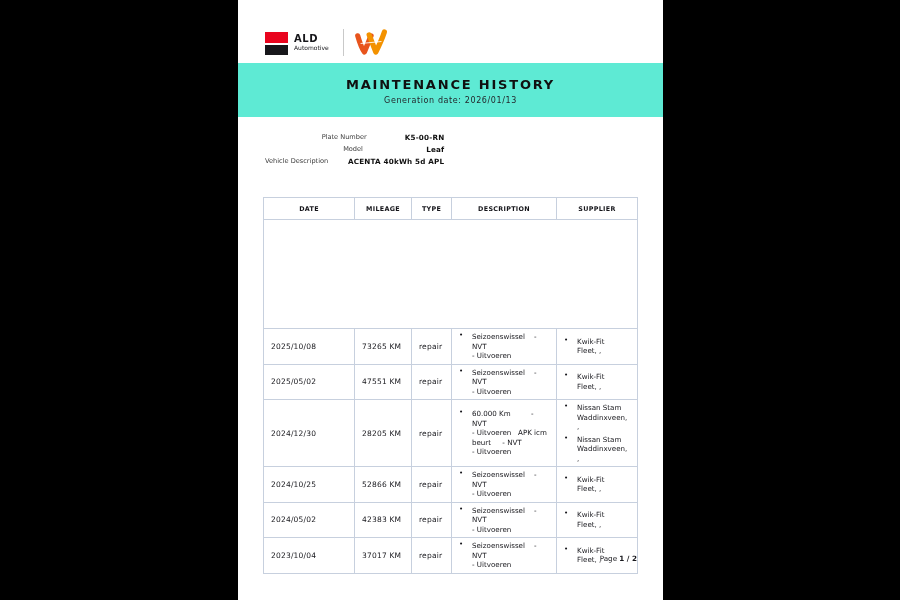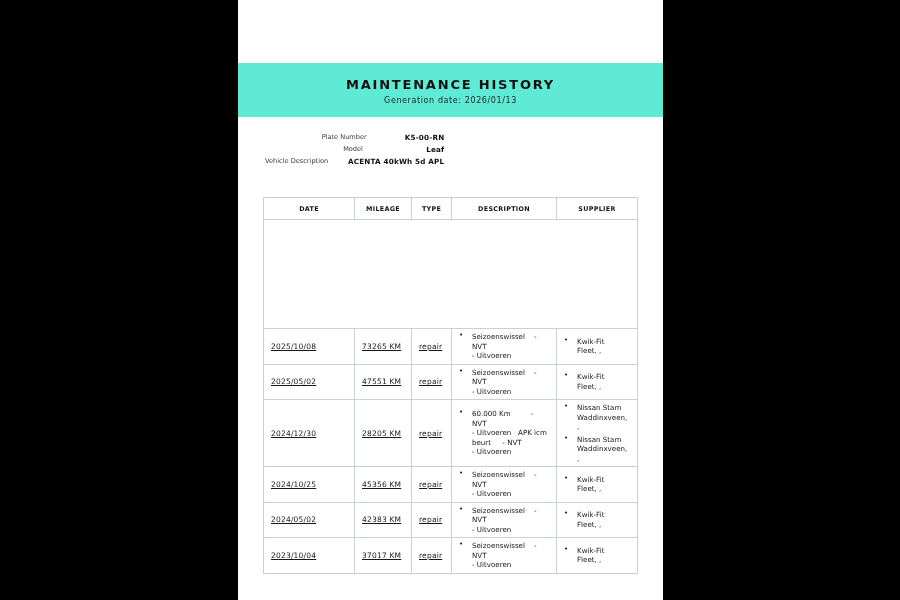--- a/index.html
+++ b/index.html
@@ -54,40 +54,59 @@
     position:absolute;left:25px;top:197px;width:374px;
     border-collapse:collapse;table-layout:fixed;
   }
   .mtable th,.mtable td{border:1px solid #c7d0de;}
   .mtable th{
     height:21px;font-size:6.4px;font-weight:700;color:#15151a;
     letter-spacing:.3px;text-align:center;padding:0 2px;
   }
   tr.spacer td{height:106px;background:#ffffff;}
   .mtable td{font-size:7.5px;color:#17171c;}
-  td.c-date,td.c-mileage,td.c-type{vertical-align:middle;padding:2px 0 2px 7px;letter-spacing:.2px;text-decoration:underline;}
+  td.c-date,td.c-mileage,td.c-type{vertical-align:middle;padding:2px 0 2px 7px;letter-spacing:.2px;}
   td.c-desc,td.c-supplier{vertical-align:middle;padding:3px 2px 3px 4px;font-size:7.1px;}
   .bullet-item{position:relative;padding-left:16px;margin-bottom:3px;}
   .bullet-item:last-child{margin-bottom:0;}
   .bullet{position:absolute;left:3px;top:-1px;font-size:7px;color:#17171c;}
   .line{line-height:9.5px;white-space:pre-wrap;}
 
   
   .footer{
     position:absolute;left:25px;top:554px;width:374px;
     text-align:right;font-size:7.2px;color:#17171c;
   }
   .footer .bold{font-weight:700;}
 </style>
 </head>
 <body>
 
 <div class="stage">
   <div class="page">
 
+    <div class="logo-row">
+      <div class="ald-logo">
+        <div class="ald-box">
+          <div class="ald-box-red"></div>
+          <div class="ald-box-white"></div>
+          <div class="ald-box-black"></div>
+        </div>
+        <div class="ald-text">
+          <div class="ald-name">ALD</div>
+          <div class="ald-sub">Automotive</div>
+        </div>
+      </div>
+      <div class="logo-divider"></div>
+      <svg class="w-logo" viewBox="0 0 40 32">
+        <path d="M5 9 C7 16 9 22 12 26 L19 9" fill="none" stroke="#e8541d" stroke-width="5.5" stroke-linecap="round" stroke-linejoin="round"></path>
+        <path d="M17 8 L24 26 C27 20 31 11 33 5" fill="none" stroke="#f39200" stroke-width="5.5" stroke-linecap="round" stroke-linejoin="round"></path>
+        <path d="M8 17 L30 15" fill="none" stroke="#ffffff" stroke-width="1.2" opacity="0.85"></path>
+      </svg>
+    </div>
 
     <div class="band">
       <div class="title">MAINTENANCE HISTORY</div>
       <div class="gendate">Generation date: 2026/01/13</div>
     </div>
 
     <div class="vehicle">
       <div class="v-row">
         <div class="v-label">Plate Number</div>
         <div class="v-value">K5-00-RN</div>
@@ -201,21 +220,21 @@
                 <div class="lines">
                   <div class="line">Nissan Stam</div>
                   <div class="line">Waddinxveen,</div>
                   <div class="line">,</div>
                 </div>
               </div>
             </td>
           </tr>
           <tr>
             <td class="c-date">2024/10/25</td>
-            <td class="c-mileage">45356 KM</td>
+            <td class="c-mileage">52866 KM</td>
             <td class="c-type">repair</td>
             <td class="c-desc">
               <div class="bullet-item">
                 <span class="bullet">•</span>
                 <div class="lines">
                   <div class="line">Seizoenswissel    -</div>
                   <div class="line">NVT</div>
                   <div class="line">- Uitvoeren</div>
                 </div>
               </div>
@@ -274,15 +293,19 @@
                 <div class="lines">
                   <div class="line">Kwik-Fit</div>
                   <div class="line">Fleet, ,</div>
                 </div>
               </div>
             </td>
           </tr>
         </tbody>
     </table>
 
+    <div class="footer">
+      <span>Page</span>
+      <span class="bold">1 / 2</span>
+    </div>
 
   </div>
 </div>
 
 </body></html>

